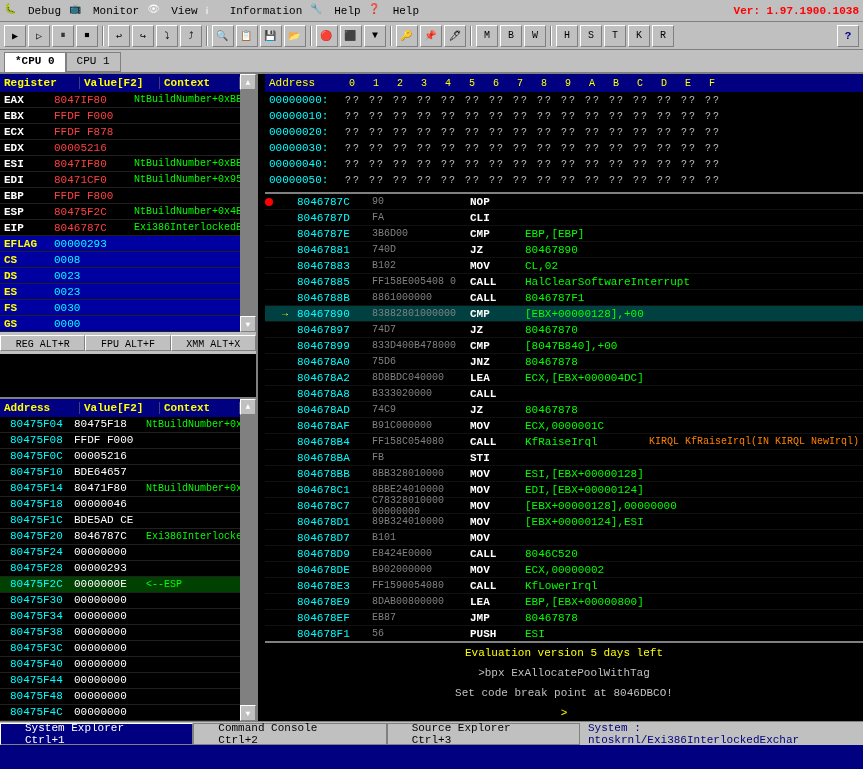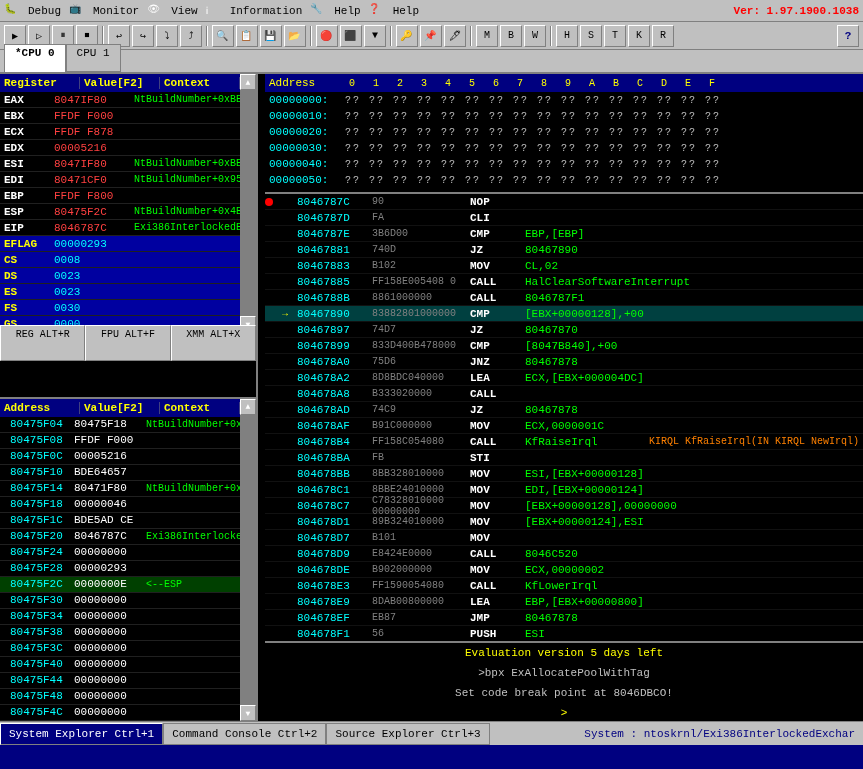--- a/index.html
+++ b/index.html
@@ -97,21 +97,21 @@
       padding: 0 4px;
       border-bottom: 2px solid #808080;
     }
     .cpu-tab {
       padding: 2px 10px;
       font-size: 11px;
       color: #000;
       border: 1px solid #808080;
       background: #c0c0c0;
       cursor: pointer;
-      height: 28px;
+      height: 20px;
     }
     .cpu-tab.active {
       background: #ffffff;
       border-bottom: none;
       font-weight: bold;
     }
 
     
     .main-content {
       display: flex;
@@ -183,21 +183,21 @@
 
     
     .reg-buttons {
       display: flex;
       background: #c0c0c0;
       height: 22px;
       align-items: center;
     }
     .reg-btn {
       flex: 1;
-      height: 36px;
+      height: 16px;
       background: #c0c0c0;
       border: 1px solid;
       border-color: #ffffff #808080 #808080 #ffffff;
       font-size: 10px;
       color: #000;
       text-align: center;
       line-height: 18px;
       cursor: pointer;
     }
     .scrollbar-v {
@@ -368,21 +368,21 @@
 
     
     .bottom-tabs {
       background: #c0c0c0;
       display: flex;
       height: 24px;
       align-items: center;
       border-top: 1px solid #808080;
     }
     .bottom-tab {
-      padding: 3px 8px;
+      padding: 3px 24px;
       font-size: 11px;
       color: #000;
       border: 1px solid #808080;
       background: #c0c0c0;
       cursor: pointer;
       height: 22px;
       display: flex;
       align-items: center;
       gap: 4px;
     }

